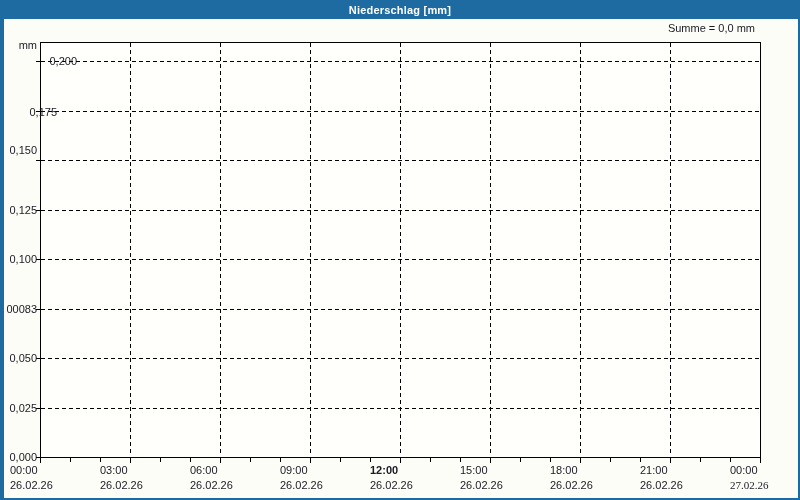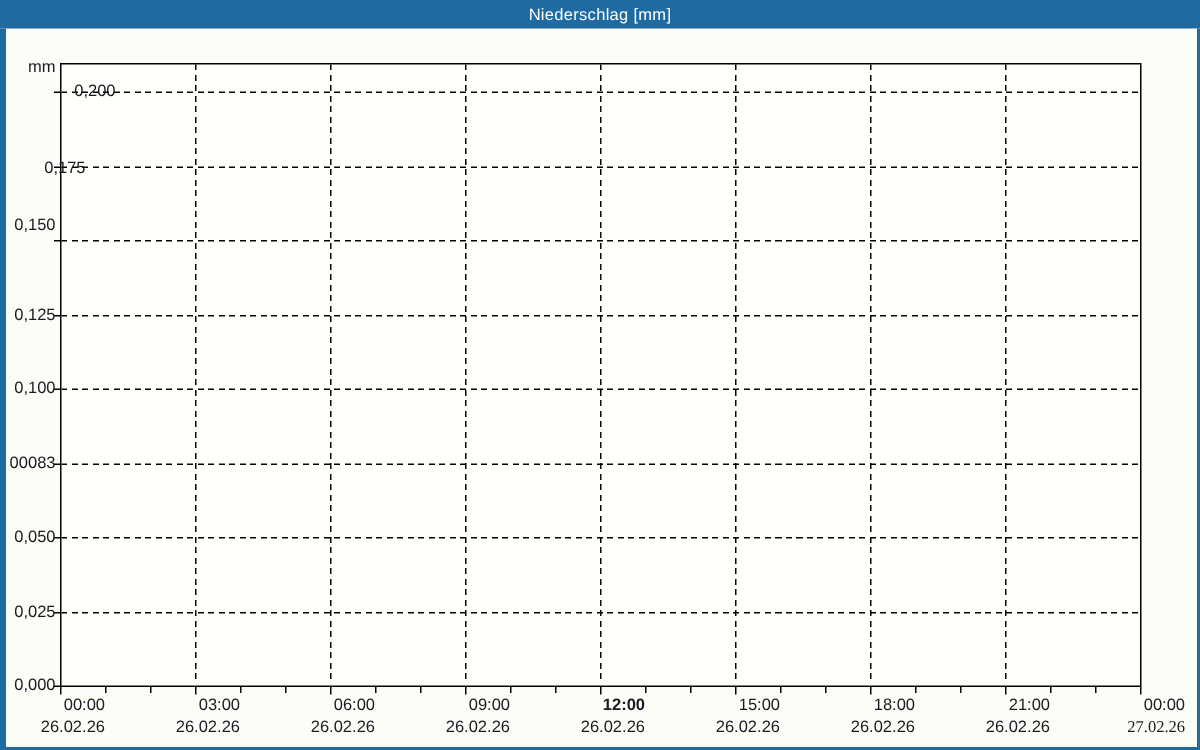--- a/index.html
+++ b/index.html
@@ -8,21 +8,21 @@
     font-family:"Liberation Sans", sans-serif;
     background:#fdfdf7;
   }
   #window{position:absolute;left:0;top:0;width:800px;height:500px;background:var(--bg,#fdfdf7);}
   #titlebar{
     position:absolute;left:0;top:0;width:800px;height:19px;
     background:var(--titlebar,#1e6ba1);
     display:flex;align-items:center;justify-content:center;
   }
   #titlebar span{
-    color:var(--title-text,#fff);font-size:11px;font-weight:normal;letter-spacing:0.2px;text-align:right;
+    color:var(--title-text,#fff);font-size:11px;font-weight:bold;letter-spacing:0.2px;text-align:right;
   }
   .frame{position:absolute;background:var(--border,#1e6ba1);}
   #frame-left{left:0;top:19px;width:4px;height:481px;}
   #frame-right{left:798px;top:19px;width:2px;height:481px;}
   #frame-bottom{left:0;top:498px;width:800px;height:2px;}
   #sum-label{
     position:absolute;left:500px;top:22px;width:255px;text-align:right;
     font-size:11px;color:var(--text,#1a1a24);
   }
   #y-unit{
@@ -33,34 +33,35 @@
     position:absolute;left:40px;top:42px;width:721px;height:416px;
     box-sizing:border-box;border:1px solid #000;background:var(--plot-bg,#fffffc);
   }
   .hgrid{position:absolute;height:1px;
     background:repeating-linear-gradient(90deg, var(--grid,#000) 0 4px, transparent 4px 7px);}
   .vgrid{position:absolute;width:1px;
     background:repeating-linear-gradient(180deg, var(--grid,#000) 0 4px, transparent 4px 7px);}
   .ytick{position:absolute;height:1px;background:#000;}
   .xtick{position:absolute;width:1px;background:#000;}
   .ylab{position:absolute;left:0;width:37px;text-align:right;font-size:11px;color:var(--text,#1a1a24);}
-  .xlab{position:absolute;width:60px;text-align:right;font-size:11px;color:var(--text,#1a1a24);}
+  .xlab{position:absolute;width:60px;text-align:left;font-size:11px;color:var(--text,#1a1a24);}
 </style>
 </head>
 <body style="--titlebar: #1e6ba1; --border: #1e6ba1; --title-text: #ffffff; --bg: #fdfdf7; --plot-bg: #fffffc; --grid: #000000; --text: #1a1a24;">
 
 <div id="window">
   <div id="titlebar">
     <span>Niederschlag [mm]</span>
   </div>
 
   <div id="frame-left" class="frame"></div>
   <div id="frame-right" class="frame"></div>
   <div id="frame-bottom" class="frame"></div>
 
+  <div id="sum-label">Summe = 0,0 mm</div>
   <div id="y-unit">mm</div>
 
   <div id="plot"></div>
   <div id="chart-layer">
       <div class="ytick" style="left: 36px; top: 457px; width: 4px;"></div>
       <div class="ylab" style="top: 451px;">0,000</div>
       <div class="hgrid" style="left: 41px; top: 408px; width: 718px;"></div>
       <div class="ytick" style="left: 36px; top: 408px; width: 4px;"></div>
       <div class="ylab" style="top: 402px;">0,025</div>
       <div class="hgrid" style="left: 41px; top: 358px; width: 718px;"></div>

